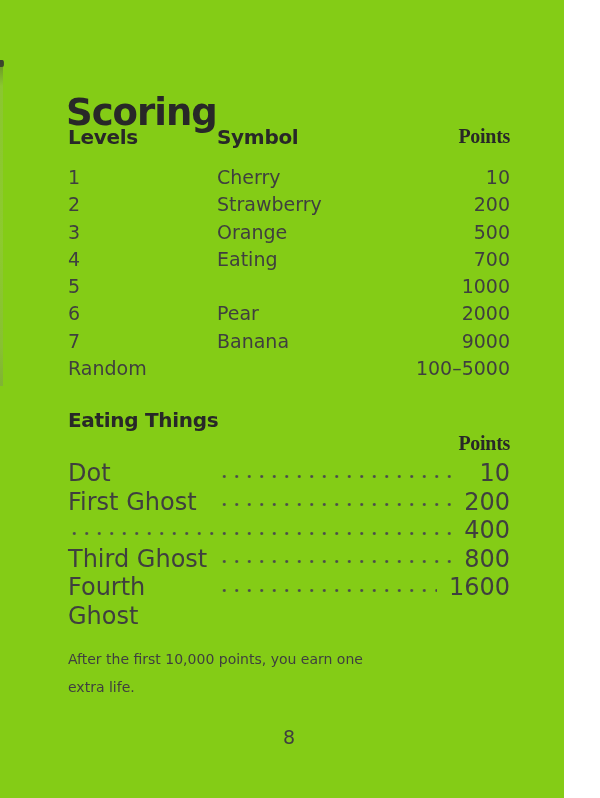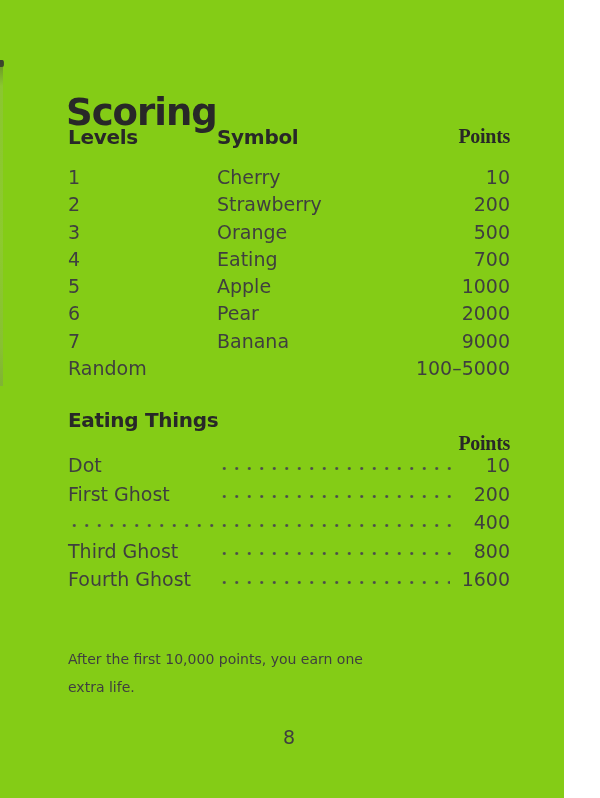--- a/index.html
+++ b/index.html
@@ -38,21 +38,21 @@
     font-weight:bold;font-size:20px;letter-spacing:-.3px;color:#282828;
   }
   .hdr-levels{width:149px;flex:none;}
   .hdr-symbol{flex:1;}
   .hdr-points{margin-left:auto;font-family:Liberation Serif, serif;}
   .tbl{position:absolute;left:68px;width:442px;font-size:19px;color:#3f3f3f;}
   .tbl .row{display:flex;height:27.3px;line-height:27.3px;}
   .cell-level{width:149px;flex:none;}
   .cell-symbol{flex:1;}
   .cell-points{margin-left:auto;text-align:right;}
-  .eat{position:absolute;left:68px;width:442px;font-size:19px;color:#3f3f3f;}
+  .eat{position:absolute;left:68px;width:442px;font-size:24px;color:#3f3f3f;margin-top:8px;}
   .eat .row{display:flex;height:28.6px;line-height:28.6px;}
   .cell-item{width:150px;flex:none;}
   .leader{
     flex:1;align-self:stretch;margin-right:12px;
     background-image:radial-gradient(circle,#4c4c4c 1.3px,rgba(0,0,0,0) 1.5px);
     background-size:12.5px 5px;
     background-repeat:repeat-x;
     background-position:left calc(100% - 9px);
   }
   .cell-pts{margin-left:auto;text-align:right;min-width:46px;}
@@ -98,21 +98,20 @@
       <span class="cell-symbol">Orange</span>
       <span class="cell-points">500</span>
     </div>
     <div class="row">
       <span class="cell-level">4</span>
       <span class="cell-symbol">Eating</span>
       <span class="cell-points">700</span>
     </div>
     <div class="row">
       <span class="cell-level">5</span>
-      <span class="cell-symbol">Apple</span>
       <span class="cell-points">1000</span>
     </div>
     <div class="row">
       <span class="cell-level">6</span>
       <span class="cell-symbol">Pear</span>
       <span class="cell-points">2000</span>
     </div>
     <div class="row">
       <span class="cell-level">7</span>
       <span class="cell-symbol">Banana</span>

